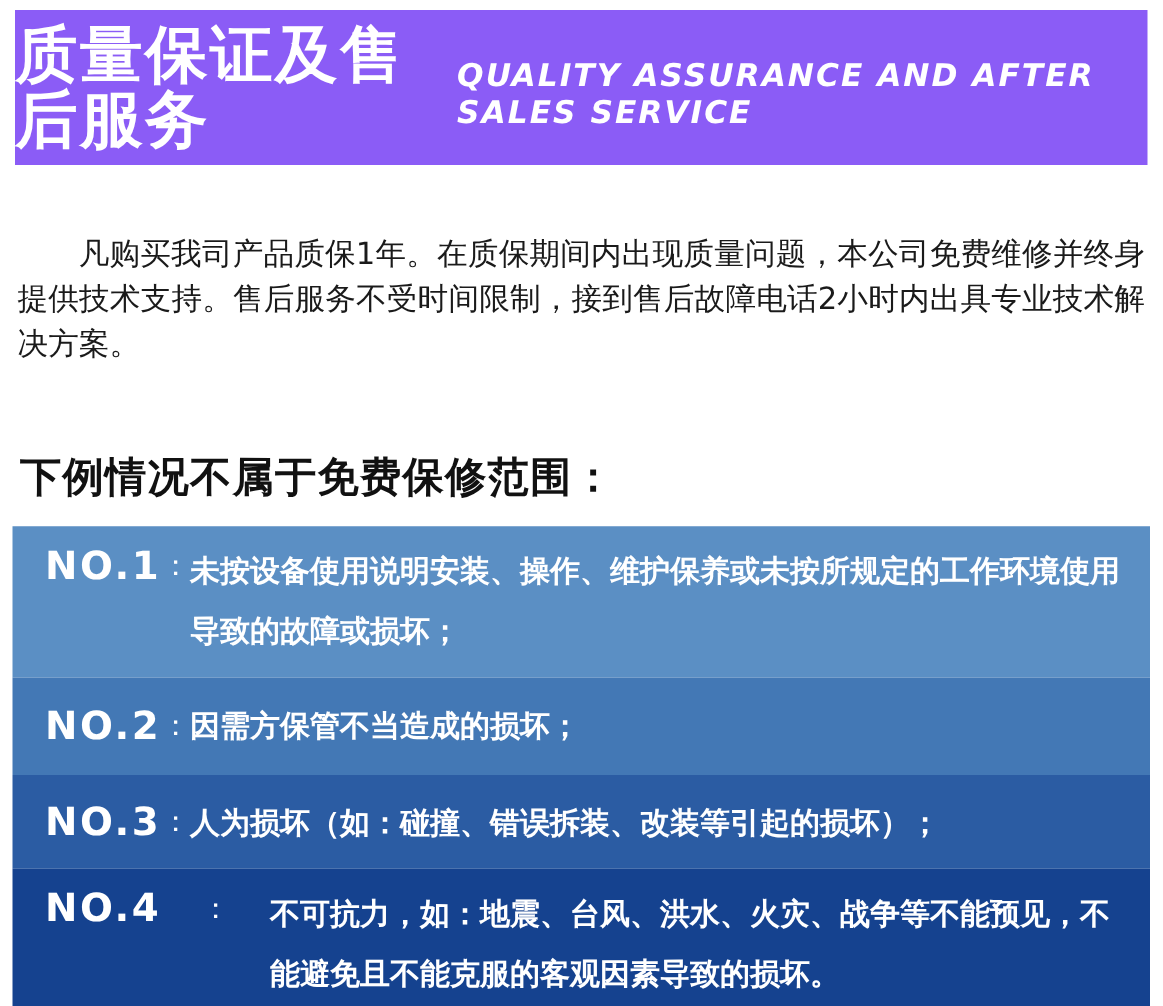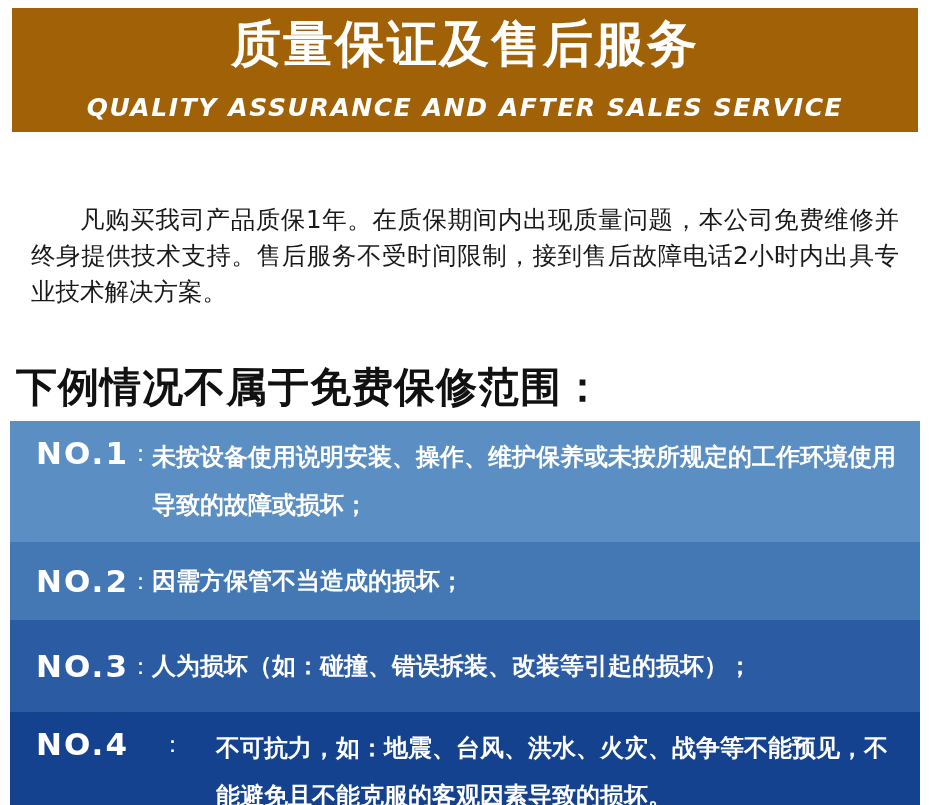--- a/index.html
+++ b/index.html
@@ -20,23 +20,23 @@
     background: #ffffff;
   }
 
   
   .banner {
     position: absolute;
     left: 12px;
     top: 8px;
     width: 906px;
     height: 124px;
-    background: #a16207;
+    background: #8b5cf6;
     display: flex;
-    flex-direction: column;
+    flex-direction: row;
     align-items: center;
     justify-content: center;
     box-sizing: border-box;
     gap: 12px;
   }
   .banner-cn {
     color: #ffffff;
     font-size: 50px;
     font-weight: bold;
     letter-spacing: 2px;
@@ -58,32 +58,32 @@
     position: absolute;
     left: 14px;
     top: 185px;
     width: 902px;
     color: #1a1a1a;
     font-size: 24.5px;
     line-height: 36px;
     font-family: "DejaVu Sans", sans-serif;
   }
   .intro p {
-    margin: 17px;
+    margin: 0;
     text-indent: 2em;
     text-align: justify;
     text-justify: inter-ideograph;
   }
 
   
   .section-title {
     position: absolute;
     left: 16px;
     top: 360px;
-    font-size: 41px;
+    font-size: 33px;
     font-weight: bold;
     color: #111111;
     letter-spacing: 1px;
     font-family: "DejaVu Sans", sans-serif;
   }
 
   
   .list {
     position: absolute;
     left: 10px;
@@ -114,21 +114,21 @@
   }
   .row .txt {
     flex: 1 1 auto;
     font-size: 24px;
     line-height: 48px;
     font-family: "DejaVu Sans", sans-serif;
     font-weight: bold;
   }
   .row-1 { background: #5b8fc4; height: 121px; }
   .row-2 { background: #4378b5; height: 78px; align-items: center; }
-  .row-3 { background: #2b5ca3; height: 92px; align-items: center; }
+  .row-3 { background: #2b5ca3; height: 75px; align-items: center; }
   .row-4 { background: #15428f; height: 110px; gap: 32px; }
 </style>
 </head>
 <body>
 
 <div class="page">
 
   <div class="banner">
     <div class="banner-cn">质量保证及售后服务</div>
     <div class="banner-en">QUALITY ASSURANCE AND AFTER SALES SERVICE</div>

